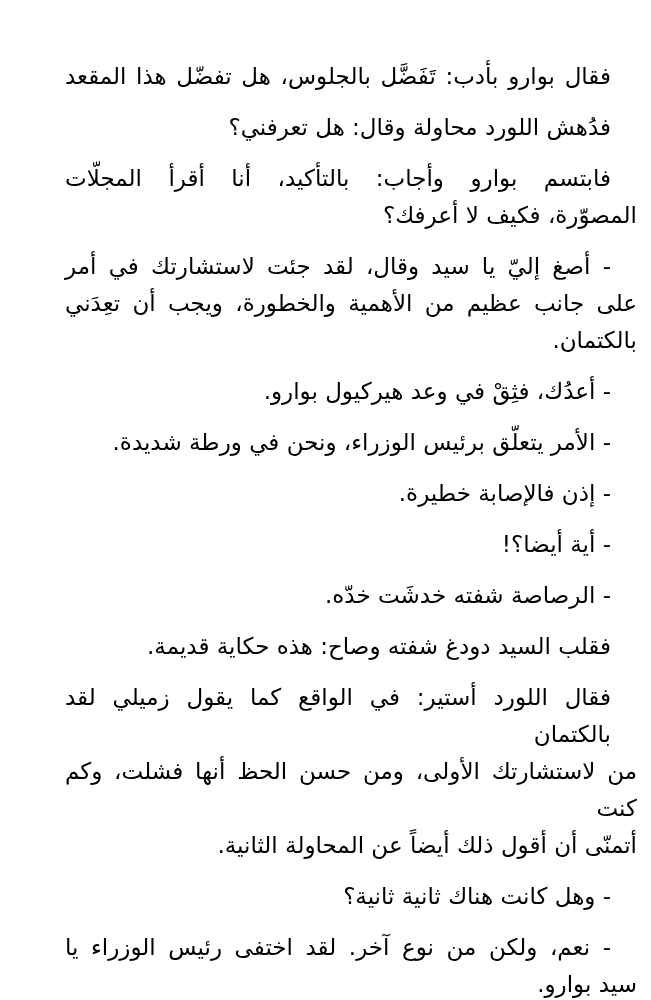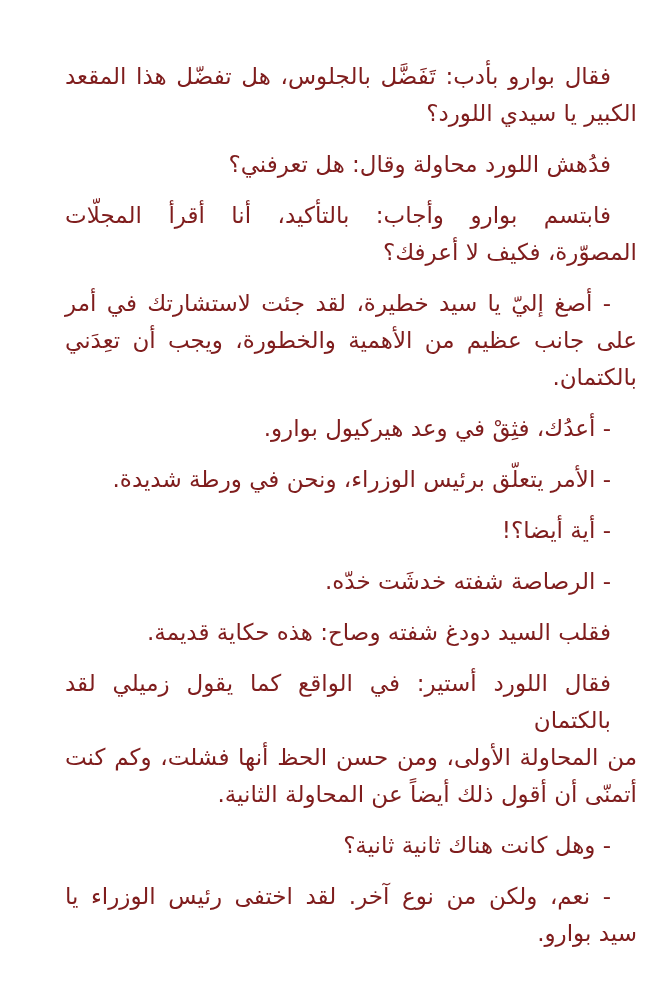--- a/index.html
+++ b/index.html
@@ -37,55 +37,57 @@
     text-align-last: justify;
   }
   
   .line.first {
     padding-right: 26px;
   }
 </style>
 </head>
 <body>
 
-<div class="page" id="page" style="background: rgb(255, 255, 255); color: #7f1d1d;">
+<div class="page" id="page" style="background: rgb(255, 255, 255); color: #000000;">
     <div class="para">
       <div class="line first mid">فقال بوارو بأدب: تَفَضَّل بالجلوس، هل تفضّل هذا المقعد</div>
-      <div class="line last">الكبير يا سيدي اللورد؟</div>
     </div>
     <div class="para">
       <div class="line first last">فدُهش اللورد محاولة وقال: هل تعرفني؟</div>
     </div>
     <div class="para">
       <div class="line first mid">فابتسم بوارو وأجاب: بالتأكيد، أنا أقرأ المجلّات</div>
       <div class="line last">المصوّرة، فكيف لا أعرفك؟</div>
     </div>
     <div class="para">
-      <div class="line first mid">- أصغ إليّ يا سيد خطيرة، لقد جئت لاستشارتك في أمر</div>
+      <div class="line first mid">- أصغ إليّ يا سيد وقال، لقد جئت لاستشارتك في أمر</div>
       <div class="line mid">على جانب عظيم من الأهمية والخطورة، ويجب أن تعِدَني</div>
       <div class="line last">بالكتمان.</div>
     </div>
     <div class="para">
       <div class="line first last">- أعدُك، فثِقْ في وعد هيركيول بوارو.</div>
     </div>
     <div class="para">
       <div class="line first last">- الأمر يتعلّق برئيس الوزراء، ونحن في ورطة شديدة.</div>
+    </div>
+    <div class="para">
+      <div class="line first last">- إذن فالإصابة خطيرة.</div>
     </div>
     <div class="para">
       <div class="line first last">- أية أيضا؟!</div>
     </div>
     <div class="para">
       <div class="line first last">- الرصاصة شفته خدشَت خدّه.</div>
     </div>
     <div class="para">
       <div class="line first last">فقلب السيد دودغ شفته وصاح: هذه حكاية قديمة.</div>
     </div>
     <div class="para">
       <div class="line first mid">فقال اللورد أستير: في الواقع كما يقول زميلي لقد بالكتمان</div>
-      <div class="line mid">من المحاولة الأولى، ومن حسن الحظ أنها فشلت، وكم كنت</div>
+      <div class="line mid">من لاستشارتك الأولى، ومن حسن الحظ أنها فشلت، وكم كنت</div>
       <div class="line last">أتمنّى أن أقول ذلك أيضاً عن المحاولة الثانية.</div>
     </div>
     <div class="para">
       <div class="line first last">- وهل كانت هناك ثانية ثانية؟</div>
     </div>
     <div class="para">
       <div class="line first mid">- نعم، ولكن من نوع آخر. لقد اختفى رئيس الوزراء يا</div>
       <div class="line last">سيد بوارو.</div>
     </div>
   </div>

